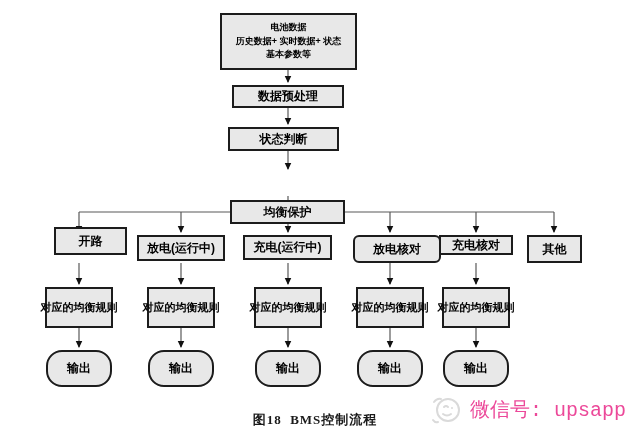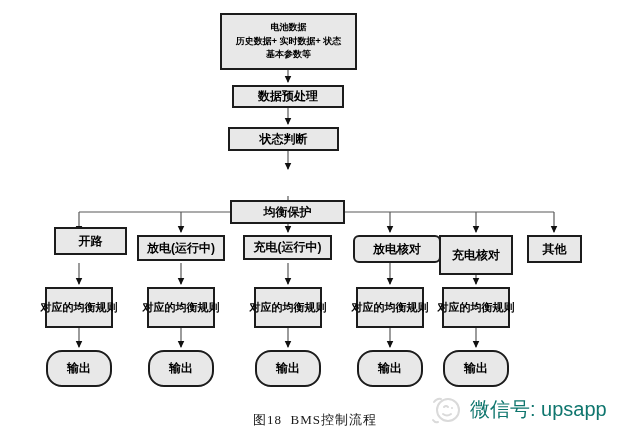--- a/index.html
+++ b/index.html
@@ -13,25 +13,25 @@
     background:#e8e8e8;border:2px solid #1c1c1c;
     display:flex;align-items:center;justify-content:center;
     font-size:12px;font-weight:bold;text-align:center;line-height:1.2;
     white-space:nowrap;
   }
   .topbox{flex-direction:column;line-height:1.55;font-size:9px;}
   .oval{border-radius:16px;}
   .rulebox{font-size:11px;}
   .caption{
     position:absolute;z-index:1;font-family:"Liberation Serif","DejaVu Serif",serif;
-    font-size:13px;font-weight:normal;letter-spacing:1px;white-space:pre;color:#1a1a1a;
+    font-size:13px;font-weight:bold;letter-spacing:1px;white-space:pre;color:#1a1a1a;
   }
   .watermark-text{
-    position:absolute;z-index:1;font-size:20px;color:#0f766e;
-    font-family:Liberation Sans, sans-serif;white-space:nowrap;
+    position:absolute;z-index:1;font-size:20px;color:#ec4899;
+    font-family:Liberation Mono, monospace;white-space:nowrap;
   }
   .watermark-icon{position:absolute;z-index:1;}
 </style>
 </head>
 <body>
 
 <div id="stage">
 
   <svg id="connectors" width="640" height="437">
     <defs>
@@ -76,21 +76,21 @@
   </div>
 
   <div class="node" style="left:232px;top:85px;width:112px;height:23px;">数据预处理</div>
   <div class="node" style="left:228px;top:127px;width:111px;height:24px;">状态判断</div>
   <div class="node" style="left:230px;top:172px;width:115px;height:24px;margin-top:28px;">均衡保护</div>
 
   <div class="node" style="left:42px;top:227px;width:73px;height:28px;margin-left:12px;">开路</div>
   <div class="node" style="left:137px;top:235px;width:88px;height:26px;">放电(运行中)</div>
   <div class="node" style="left:243px;top:235px;width:89px;height:25px;">充电(运行中)</div>
   <div class="node" style="left:353px;top:235px;width:88px;height:28px;border-radius:6px;">放电核对</div>
-  <div class="node" style="left:439px;top:235px;width:74px;height:40px;">充电核对</div>
+  <div class="node" style="left:439px;top:235px;width:74px;height:20px;">充电核对</div>
   <div class="node" style="left:527px;top:235px;width:55px;height:28px;">其他</div>
 
   <div class="node rulebox" style="left:45px;top:287px;width:68px;height:41px;">对应的均衡规则</div>
   <div class="node rulebox" style="left:147px;top:287px;width:68px;height:41px;">对应的均衡规则</div>
   <div class="node rulebox" style="left:254px;top:287px;width:68px;height:41px;">对应的均衡规则</div>
   <div class="node rulebox" style="left:356px;top:287px;width:68px;height:41px;">对应的均衡规则</div>
   <div class="node rulebox" style="left:442px;top:287px;width:68px;height:41px;">对应的均衡规则</div>
 
   <div class="node oval" style="left:46px;top:350px;width:66px;height:37px;">输出</div>
   <div class="node oval" style="left:148px;top:350px;width:66px;height:37px;">输出</div>

